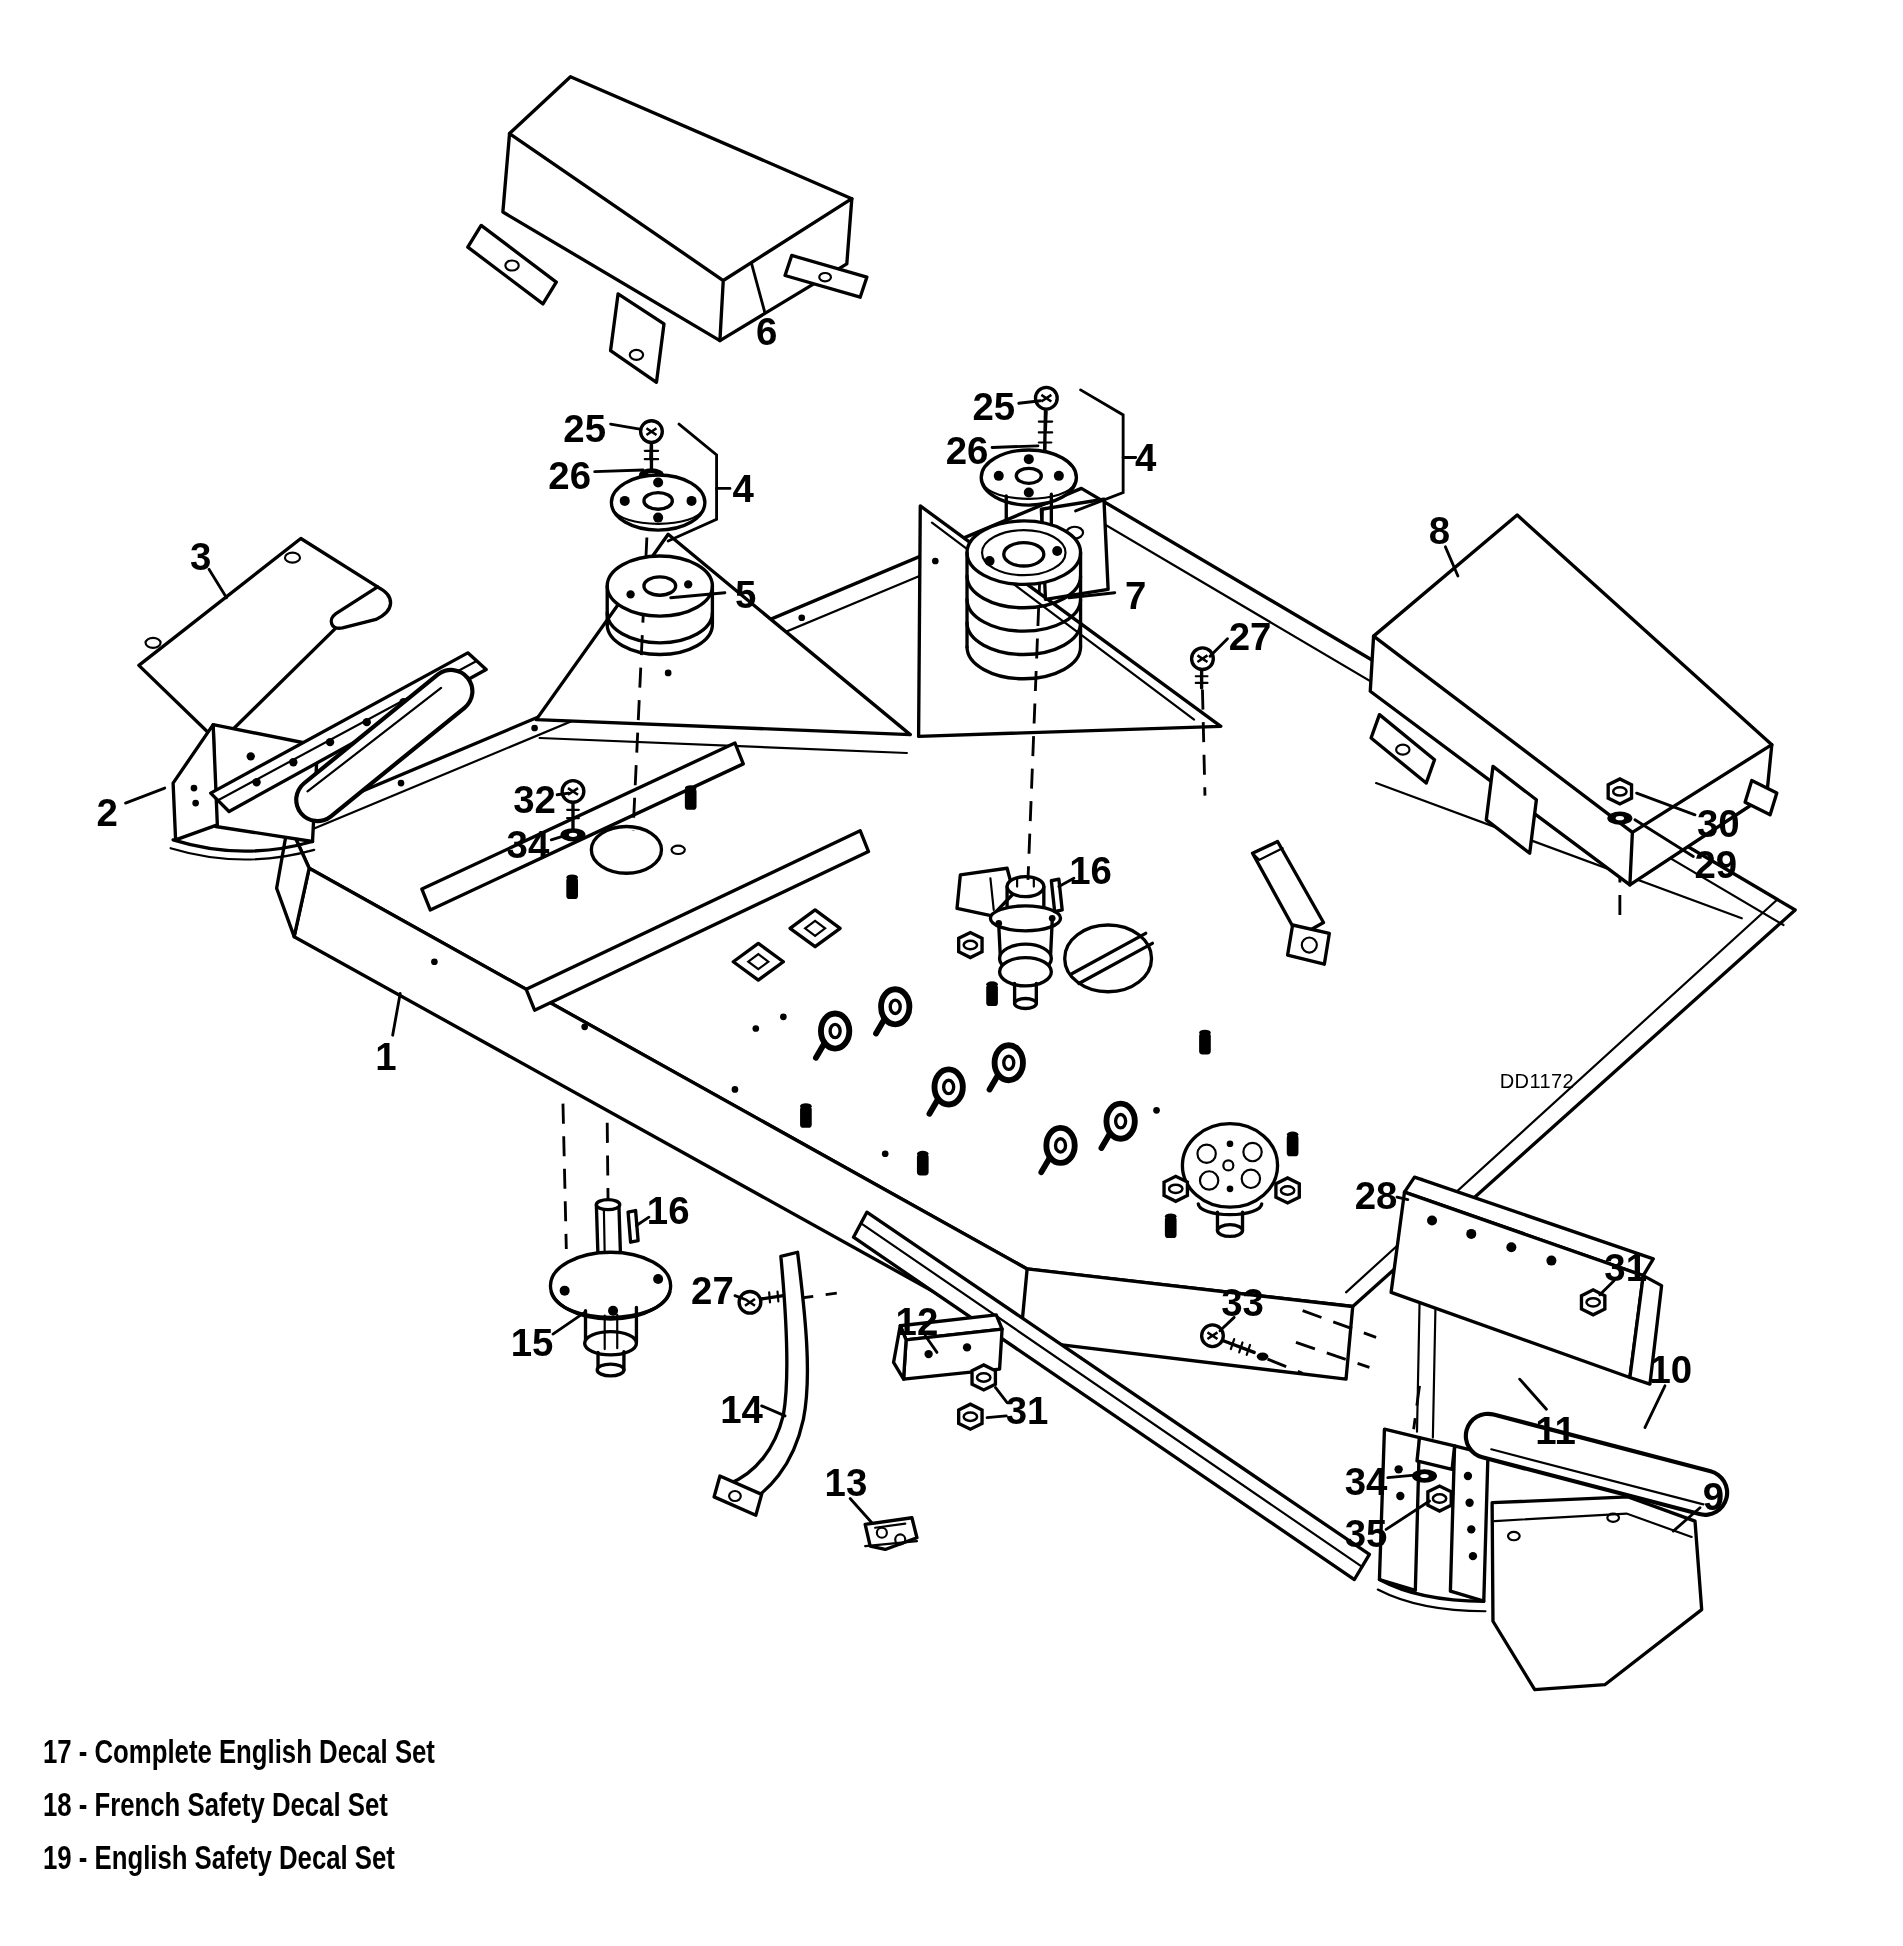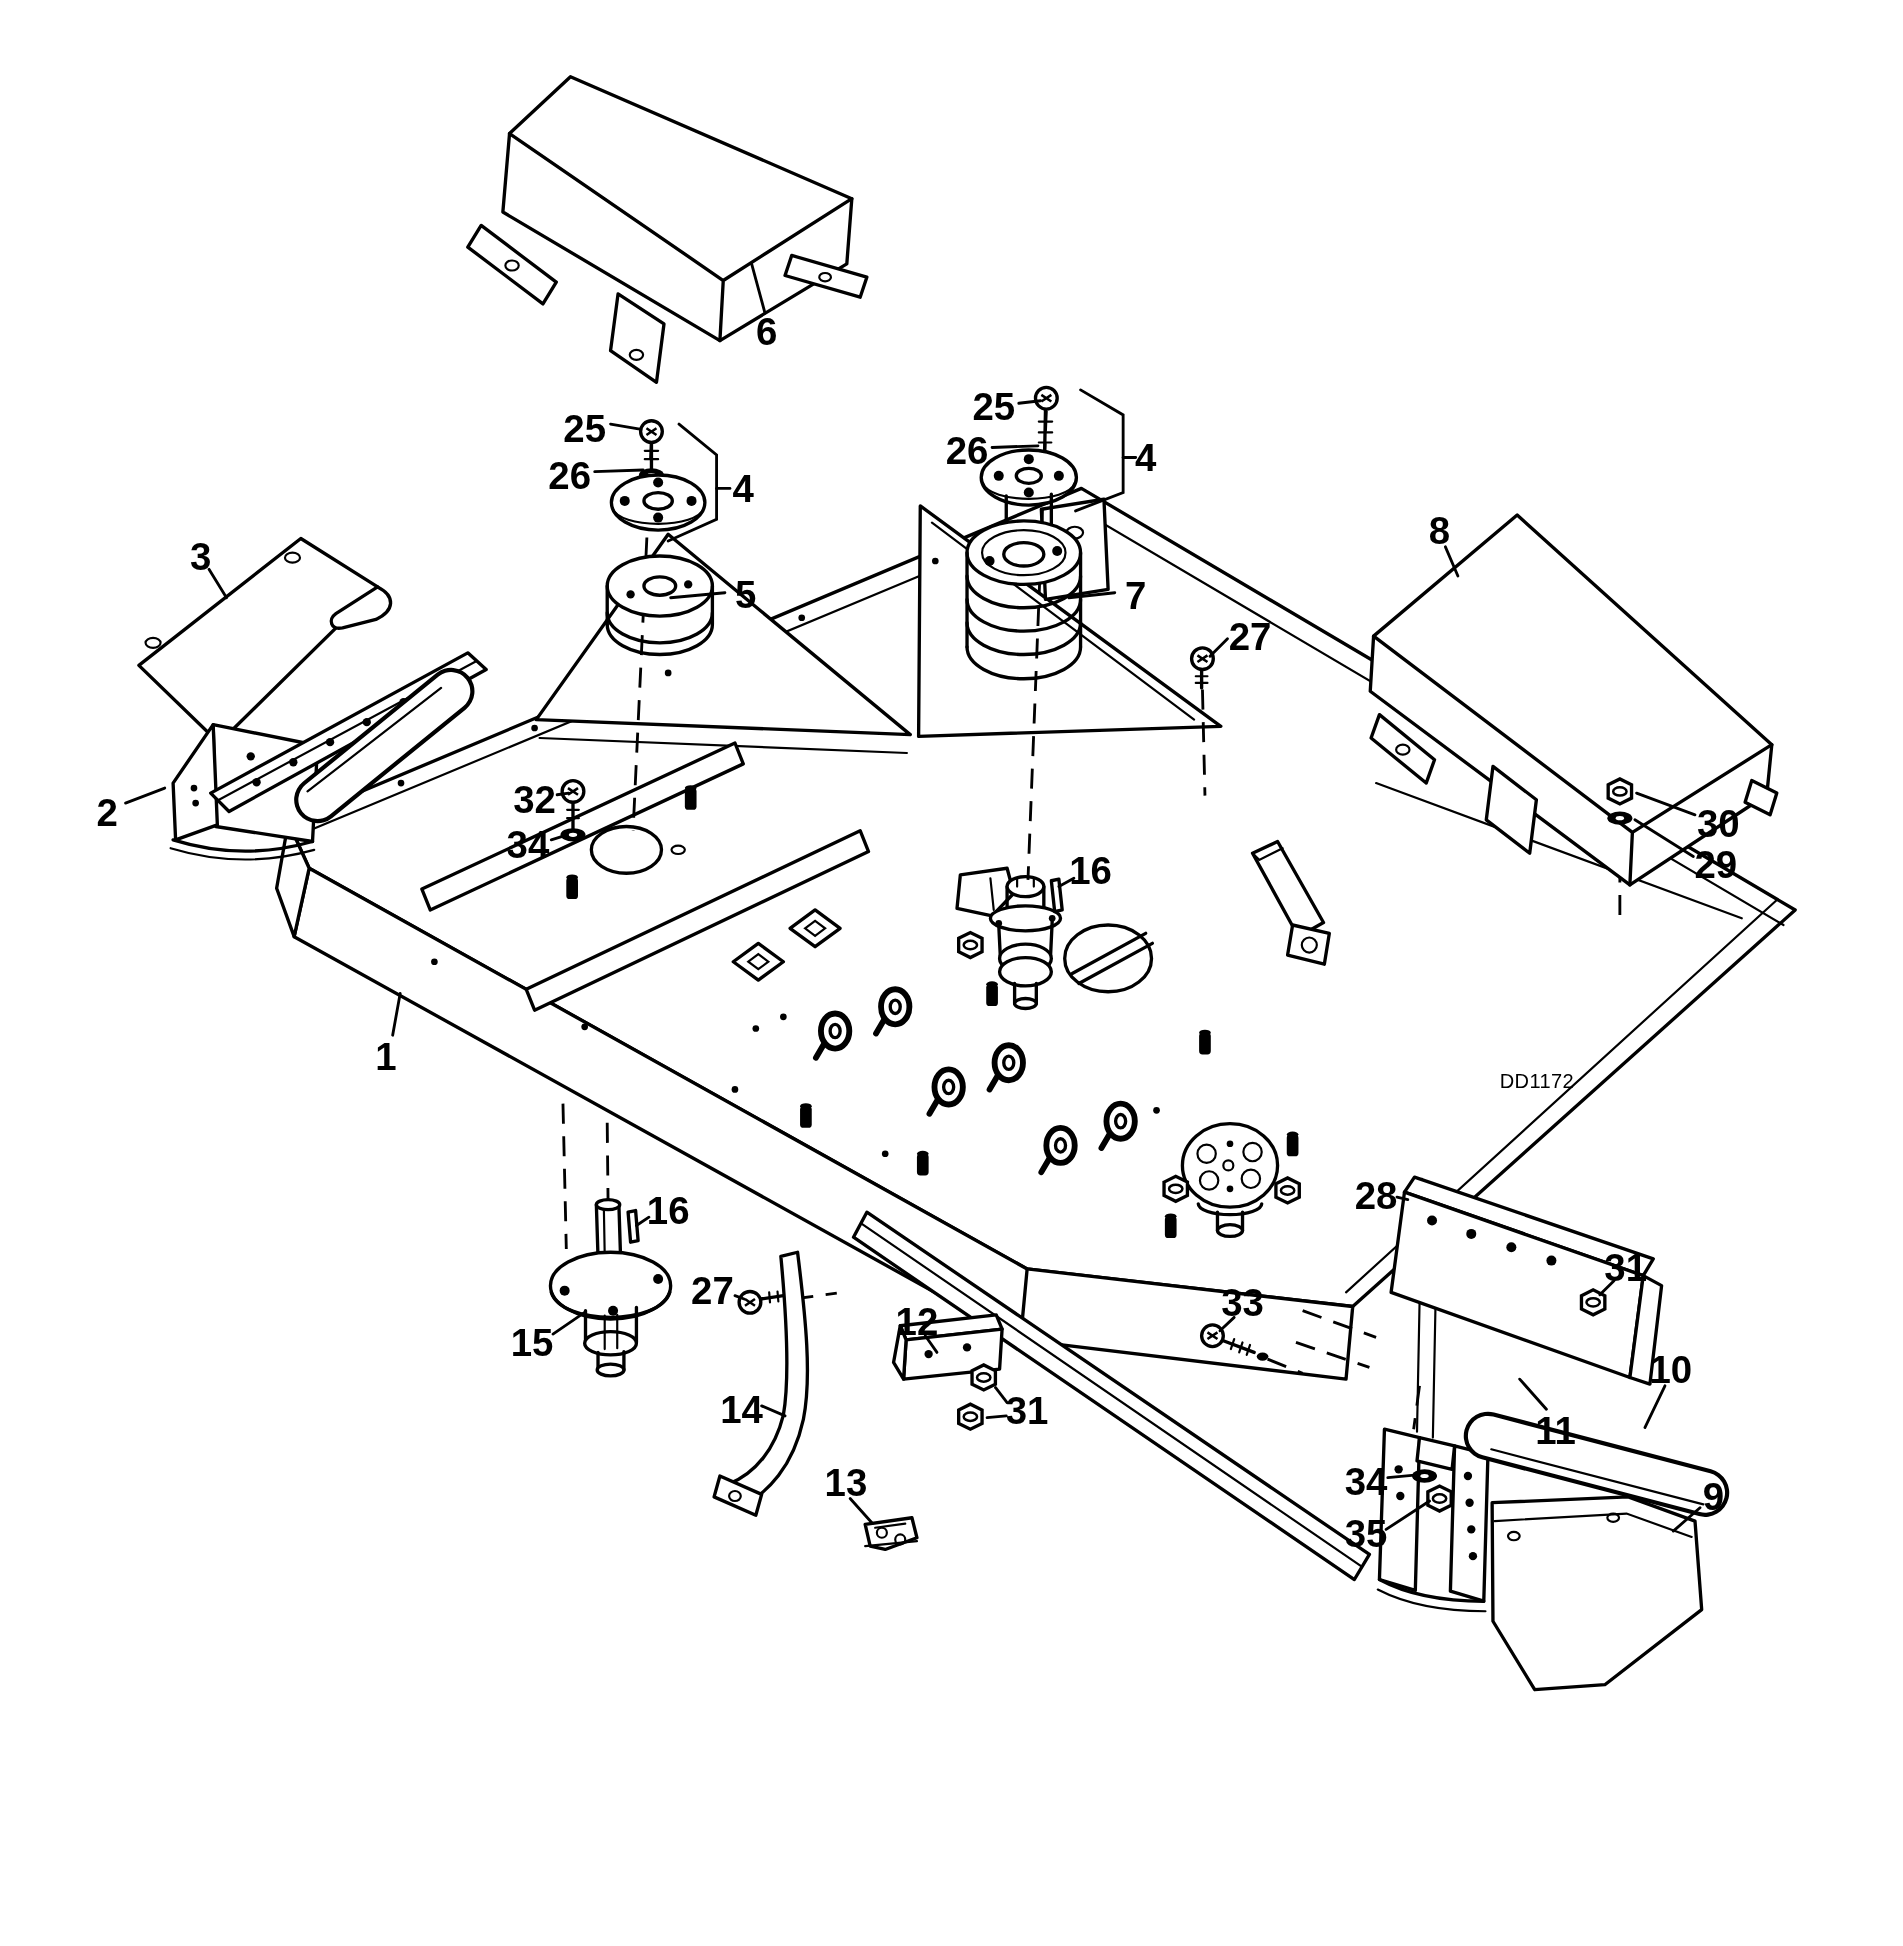--- a/index.html
+++ b/index.html
@@ -459,15 +459,20 @@
         <text x="1863" y="1713" class="callout">11</text>
         <line x1="1662" y1="1770" x2="1694" y2="1767" class="leader"></line>
         <text x="1636" y="1775" class="callout">34</text>
         <line x1="1660" y1="1832" x2="1712" y2="1798" class="leader"></line>
         <text x="1636" y="1837" class="callout">35</text>
         <line x1="2036" y1="1806" x2="2004" y2="1834" class="leader"></line>
         <text x="2052" y="1793" class="callout">9</text>
       </g>
 </svg>
 
-
+<div class="legend">
+  <div class="legend-line"><span>17</span><span> - </span><span>Complete English Decal Set</span></div>
+  <div class="legend-line"><span>18</span><span> - </span><span>French Safety Decal Set</span></div>
+  <div class="legend-line"><span>19</span><span> - </span><span>English Safety Decal Set</span></div>
 </div>
 
+</div>
+
 
 </body></html>

